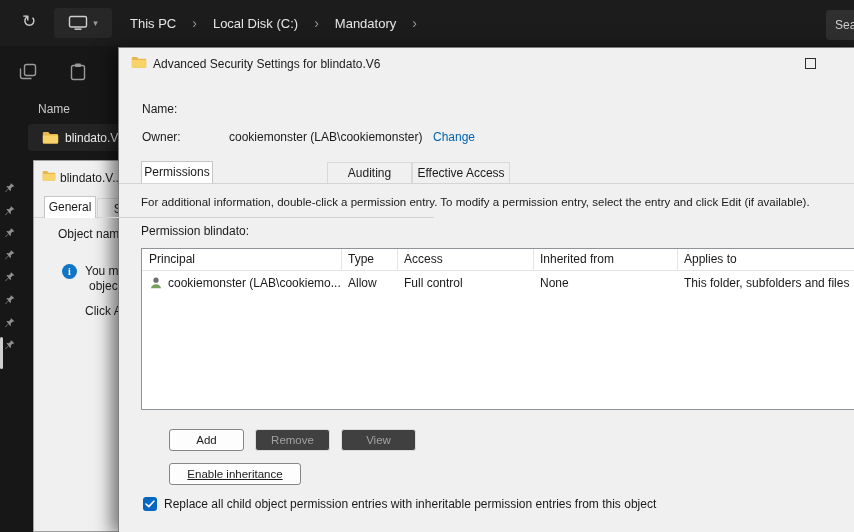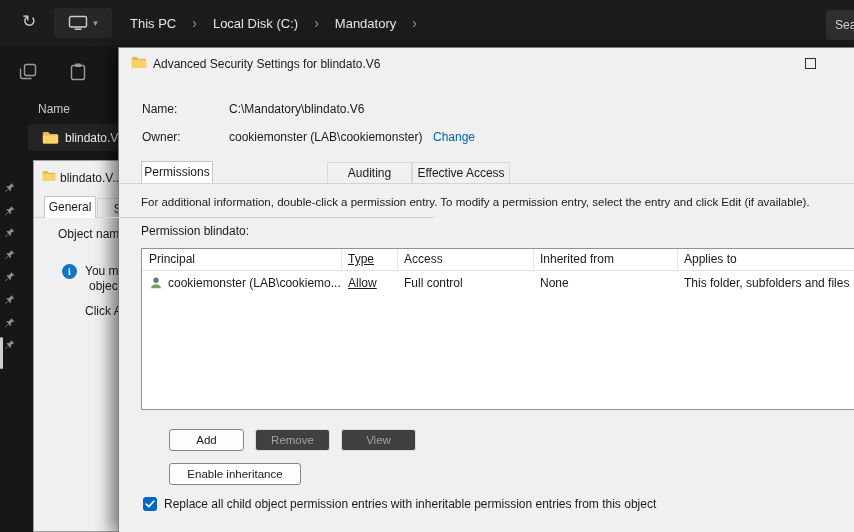--- a/index.html
+++ b/index.html
@@ -43,32 +43,32 @@
     position:absolute; top:0; height:21px; text-align:center;
     font-size:12px; line-height:20px; color:#1a1a1a;
     background:#f0f0f0; border:1px solid #d9d9d9; border-bottom:none;
   }
   .tab.active { height:22px; background:#fff; border-color:#c6c6c6; z-index:2; }
 
   .listview { background:#fff; border:1px solid #8f9499; }
   .lv-head { display:flex; height:22px; border-bottom:1px solid #e4e4e4; }
   .lv-head .cell { border-right:1px solid #e4e4e4; line-height:21px; }
   .cell { font-size:12px; color:#1a1a1a; white-space:nowrap; overflow:hidden; padding-left:6px; }
-  .c0 { width:200px; padding-left:7px; } .c1 { width:56px;text-decoration:underline; } .c2 { width:136px; }
+  .c0 { width:200px; padding-left:7px; } .c1 { width:56px; } .c2 { width:136px; }
   .c3 { width:144px; } .c4 { flex:1; border-right:none !important; }
   .lv-row { display:flex; height:24px; align-items:center; }
   .lv-row .c0 { display:flex; align-items:center; gap:5px; }
 
   .btn {
     position:absolute; width:75px; height:22px;
     background:#fdfdfd; border:1px solid #868686; border-radius:3px;
     font-size:11.5px; color:#1a1a1a; text-align:center; line-height:20px;margin-left:28px;
   }
   .btn.disabled { background:#404040; border-color:#dcdcdc; color:#a2a2a2; }
-  .btn.wide { width:132px; }
+  .btn.wide { width:132px;text-decoration:underline; }
 
   .checkbox { width:14px; height:14px; border-radius:3px; background:#0067c0; display:flex; align-items:center; justify-content:center; }
 
   .info-circle { width:15px; height:15px; border-radius:50%; background:#1274c5; color:#fff;
     font-size:10px; font-weight:bold; text-align:center; line-height:15px; font-family:"Liberation Serif", serif; }
 
   .nowrap { white-space:nowrap; }
 </style>
 </head>
 <body>
@@ -178,21 +178,20 @@
   <span class="abs" style="left:12px; top:8px;">
     <svg width="16" height="13" viewBox="0 0 20 16">
         <path d="M1 2.5C1 1.7 1.6 1 2.4 1h5l2 2.2h8.2c.8 0 1.4.7 1.4 1.5V13c0 .8-.6 1.5-1.4 1.5H2.4C1.6 14.5 1 13.8 1 13V2.5z" fill="#e9b64b"></path>
         <path d="M1 5h18v8c0 .8-.6 1.5-1.4 1.5H2.4C1.6 14.5 1 13.8 1 13V5z" fill="#f7d36a"></path>
       </svg>
   </span>
   <span class="abs dlg-title" style="left:34px; top:9px;">Advanced Security Settings for blindato.V6</span>
   <div class="abs" style="left:686px; top:10px; width:11px; height:11px; border:1px solid #2f2f2f;"></div>
 
   <span class="abs lbl" style="left:23px; top:54px;">Name:</span>
-  <span class="abs lbl" style="left:110px; top:54px;">C:\Mandatory\blindato.V6</span>
   <span class="abs lbl" style="left:23px; top:82px;">Owner:</span>
   <span class="abs lbl" style="left:110px; top:82px;">cookiemonster (LAB\cookiemonster)</span>
   <span class="abs link" style="left:314px; top:82px;">Change</span>
 
   <div class="abs tabline" style="left:0; top:135px; width:740px; z-index:1;"></div>
   <div class="abs" style="left:22px; top:113px; width:500px; height:23px;">
     <span class="tab active" style="left:0; width:72px;">Permissions</span>
     <span class="tab" style="left:186px; top:1px; width:85px;">Auditing</span>
     <span class="tab" style="left:271px; top:1px; width:98px;">Effective Access</span>
   </div>

